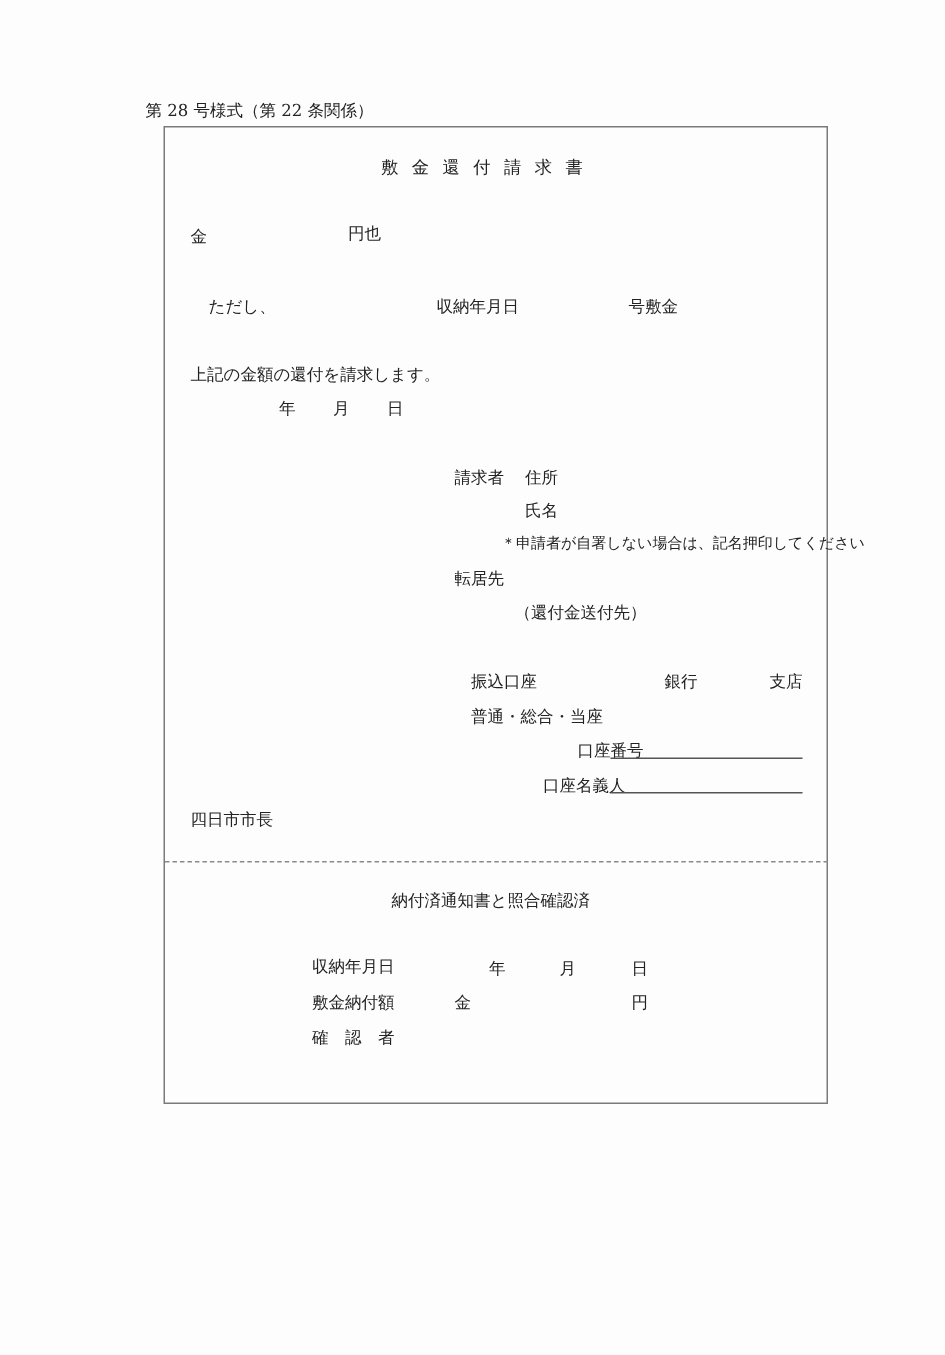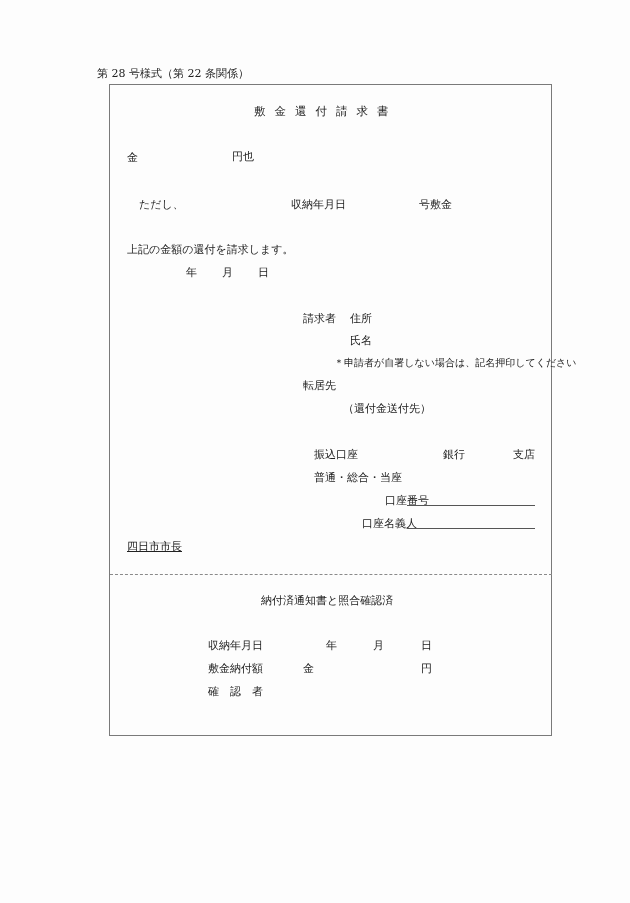--- a/index.html
+++ b/index.html
@@ -53,21 +53,21 @@
 
 <div class="abs" style="left:314px;top:449px;">振込口座</div>
 <div class="abs" style="left:431px;top:449px;margin-left:12px;">銀行</div>
 <div class="abs" style="left:513px;top:449px;">支店</div>
 <div class="abs" style="left:314px;top:472px;">普通・総合・当座</div>
 <div class="abs" style="left:338px;top:495px;margin-left:47px;">口座番号</div>
 <div class="uline" style="left:407px;top:505px;width:128px;"></div>
 <div class="abs" style="left:338px;top:518px;margin-left:24px;">口座名義人</div>
 <div class="uline" style="left:407px;top:528px;width:128px;"></div>
 
-<div class="abs" style="left:127px;top:541px;text-decoration:underline;">四日市市長</div>
+<div class="abs" style="left:127px;top:541px;">四日市市長</div>
 
 <div class="dashed"></div>
 
 <div class="abs" style="left:261px;top:595px;">納付済通知書と照合確認済</div>
 
 <div class="abs" style="left:208px;top:640px;font-family:Liberation Serif, serif;">収納年月日</div>
 <div class="abs" style="left:326px;top:640px;">年</div>
 <div class="abs" style="left:373px;top:640px;">月</div>
 <div class="abs" style="left:421px;top:640px;">日</div>
 

